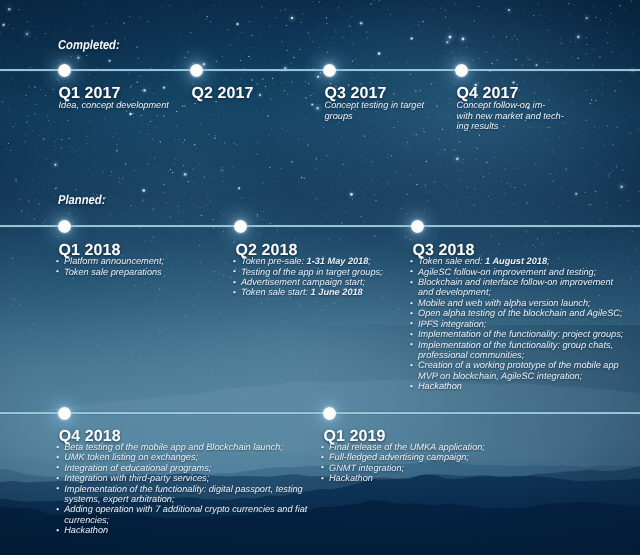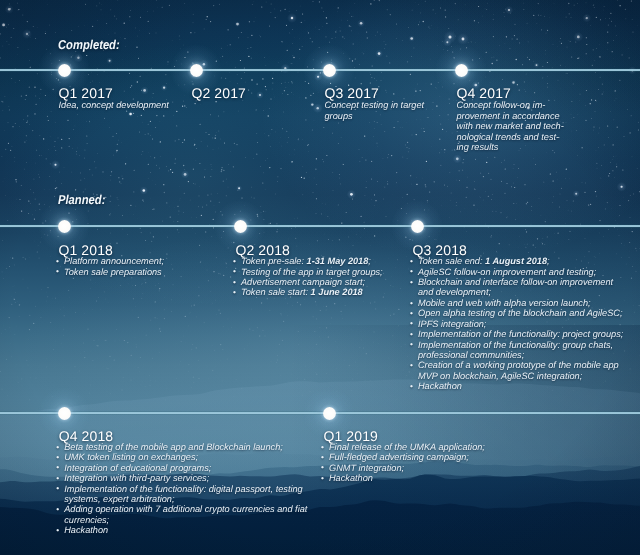--- a/index.html
+++ b/index.html
@@ -58,21 +58,21 @@
       background:radial-gradient(circle, rgba(170,215,240,.34) 0%, rgba(150,200,232,.17) 26%, rgba(130,185,225,.07) 48%, rgba(120,175,220,0) 72%);}
   .tl-dot{position:absolute;width:13px;height:13px;border-radius:50%;
       background:radial-gradient(circle at 48% 45%, #ffffff 0%, #fdfcfa 52%, #f3f7fb 78%, #e9f1f7 100%);
       box-shadow:0 0 3px 0.5px rgba(205,230,248,.5), 0 0 9px 2px rgba(150,200,238,.22);}
 
   
   .sec-label{position:absolute;font-style:italic;font-weight:bold;
       font-size:12px;letter-spacing:0;color:#f4f9fc;white-space:nowrap;
       transform:scale(.935,1.07);transform-origin:0 100%;
       text-shadow:0 1px 3px rgba(4,22,42,.75);}
-  .q-title{position:absolute;font-weight:normal;font-size:14px;
+  .q-title{position:absolute;font-weight:bold;font-size:16px;
       letter-spacing:.1px;color:#ffffff;white-space:nowrap;
       text-shadow:0 1px 3px rgba(4,22,42,.7);}
   .q-body{position:absolute;font-style:italic;font-size:9.2px;
       color:#e9f1f7;text-shadow:0 1px 2px rgba(4,22,42,.6);}
   .q-body .ln{display:block;white-space:nowrap;height:10.6px;line-height:10.6px;}
   .q-list{position:absolute;margin:0;padding:0;list-style:none;
       font-style:italic;font-size:9.2px;color:#e9f1f7;
       text-shadow:0 1px 2px rgba(4,22,42,.6);}
   .q-list li{position:relative;padding-left:6.9px;margin:0;}
   .q-list li .ln{display:block;white-space:nowrap;height:10.45px;line-height:10.45px;}
@@ -2761,23 +2761,21 @@
       </div>
       <div class="q-title" style="left:191.5px;top:84.5px">Q2 2017</div>
       <div class="q-title" style="left:324.5px;top:84.5px">Q3 2017</div>
       <div class="q-body" style="left:324.5px;top:100px;width:150px">
         <span class="ln">Concept testing in target</span>
         <span class="ln">groups</span>
       </div>
       <div class="q-title" style="left:456.5px;top:84.5px">Q4 2017</div>
       <div class="q-body" style="left:456.5px;top:100px;width:150px">
         <span class="ln">Concept follow-on im-</span>
-        <span class="ln">provement in accordance</span>
         <span class="ln">with new market and tech-</span>
-        <span class="ln">nological trends and test-</span>
         <span class="ln">ing results</span>
       </div>
       <div class="tl-glow" style="left:38px;top:200px"></div>
       <div class="tl-glow" style="left:214px;top:200px"></div>
       <div class="tl-glow" style="left:391px;top:200px"></div>
       <div class="tl-line" style="top:223.5px"></div>
       <div class="tl-dot" style="left:57.5px;top:219.5px"></div>
       <div class="tl-dot" style="left:233.5px;top:219.5px"></div>
       <div class="tl-dot" style="left:410.5px;top:219.5px"></div>
       <div class="sec-label" style="left:58.2px;top:192.5px">Planned:</div>

